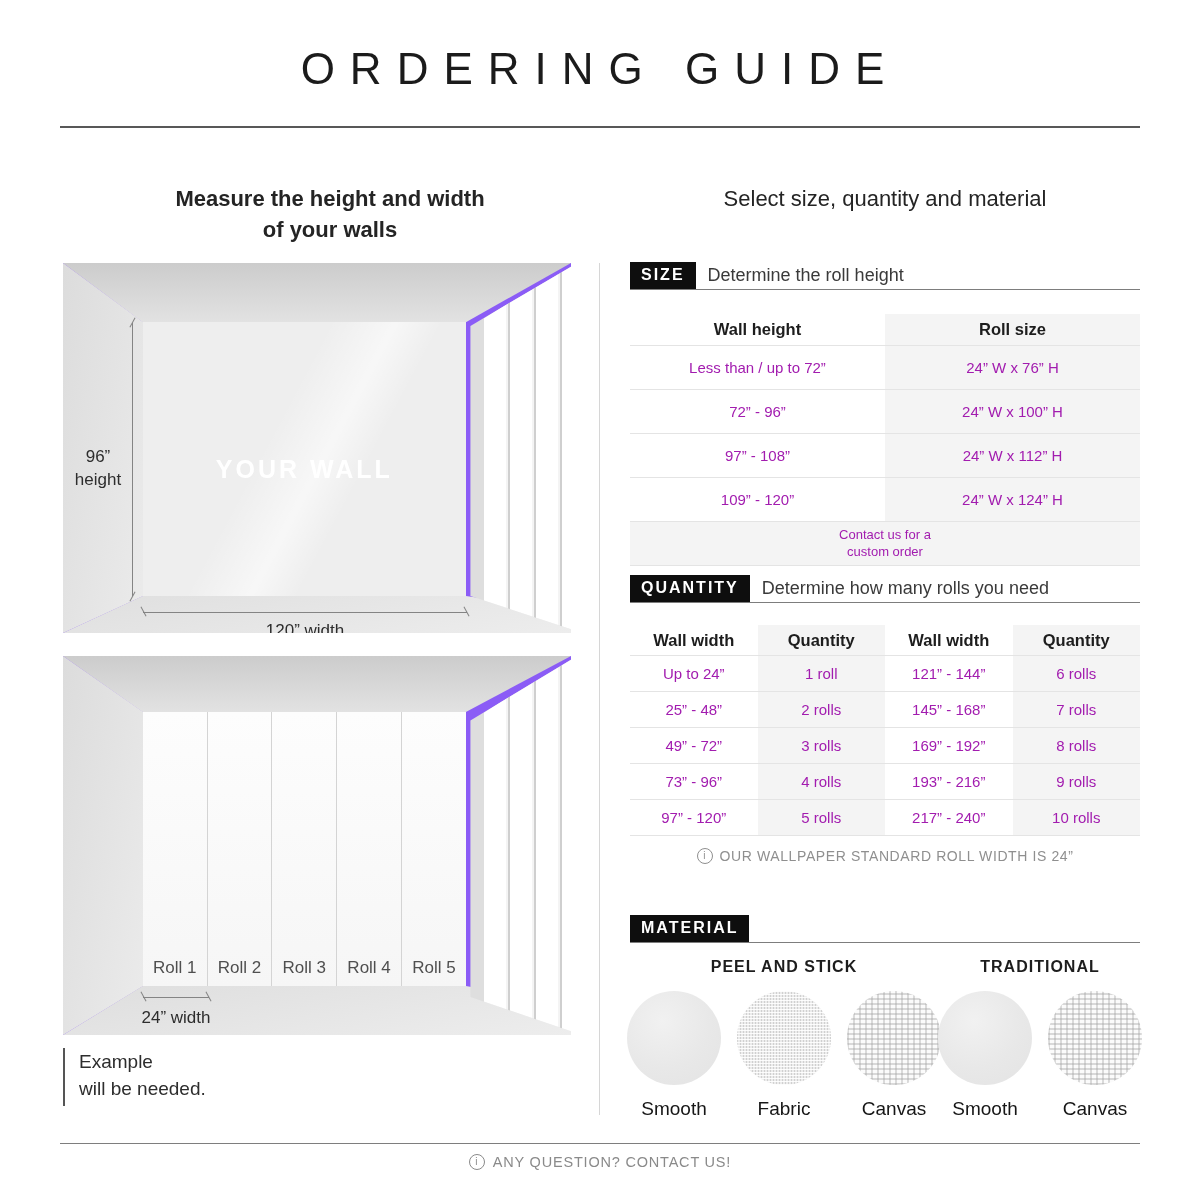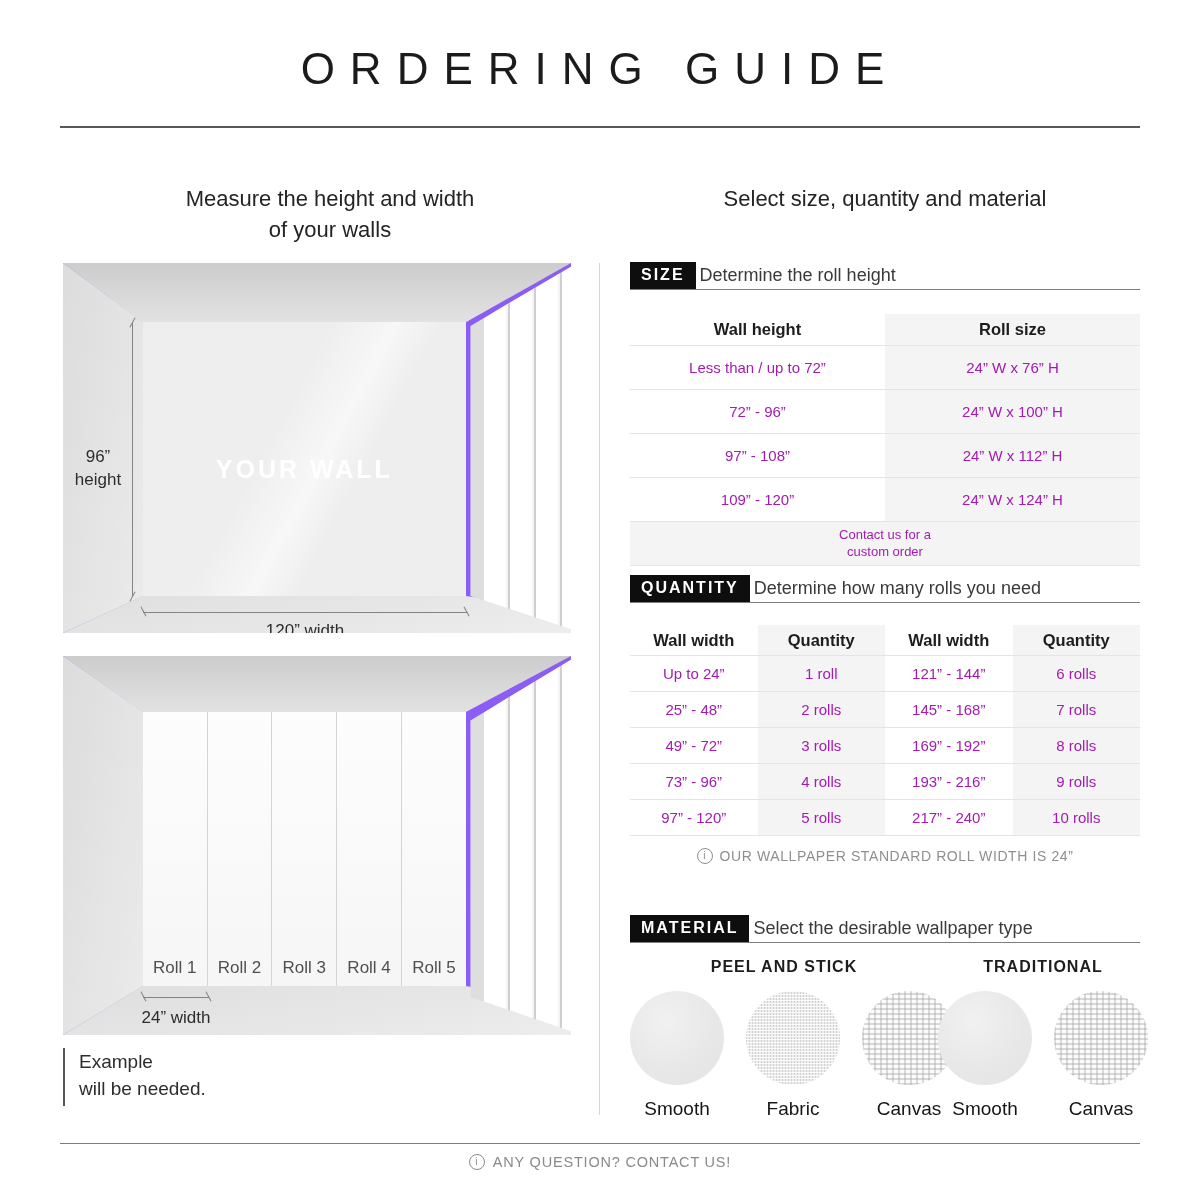--- a/index.html
+++ b/index.html
@@ -14,21 +14,21 @@
     position:absolute; top:44px; left:0; right:0;
     text-align:center; font-size:44px; font-weight:300;
     letter-spacing:15px; color:#1b1b1b; white-space:nowrap;
   }
   .title-rule { position:absolute; top:126px; left:60px; right:60px; border-top:2px solid #585858; }
 
   
   .col-divider { position:absolute; left:599px; top:263px; width:1px; height:852px; background:#d6d6d6; }
   .left-heading {
     position:absolute; top:183px; left:60px; width:540px;
-    text-align:center; font-size:22px; line-height:1.42; color:#242424;
+    text-align:center; font-size:22px; line-height:1.42; color:#242424;font-weight:bold;
   }
   .right-heading {
     position:absolute; top:186px; left:630px; width:510px;
     text-align:center; font-size:22px; color:#242424;
   }
 
   
   .room { position:absolute; left:63px; width:508px; background:#8b5cf6; overflow:hidden; }
   .room1 { top:263px; height:370px; }
   .room2 { top:656px; height:379px; }
@@ -91,21 +91,21 @@
   .width-label2 { position:absolute; left:58px; top:352px; width:110px;
     text-align:center; font-size:17px; color:#2d2d2d; }
 
   
   .example { position:absolute; left:63px; top:1048px; width:460px;
     border-left:2px solid #555; padding:1px 0 3px 14px;
     font-size:19px; line-height:1.42; color:#2d2d2d; }
 
   
   .section-head { position:absolute; left:630px; width:510px;
-    display:flex; align-items:flex-end; gap:4px;
+    display:flex; align-items:flex-end; gap:12px;
     border-bottom:1px solid #7d7d7d; }
   .size-head { top:262px; } .quantity-head { top:575px; } .material-head { top:915px; }
   .badge { background:#0e0e0e; color:#ffffff; font-size:16px; font-weight:bold;
     letter-spacing:2px; padding:4px 11px 5px; white-space:nowrap; }
   .section-title { font-size:18px; color:#3a3a3a; padding-bottom:3px; white-space:nowrap; }
 
   .tbl { position:absolute; left:630px; width:510px; }
   .size-table { top:314px; } .qty-table { top:625px; }
   .tr { display:flex; }
   .tr + .tr { border-top:1px solid #e4e4e4; }
@@ -128,21 +128,21 @@
     font-size:10px; font-style:normal; line-height:1; }
   .info-icon::before { content:"i"; }
 
   
   .material-groups { position:absolute; left:630px; top:958px; width:510px; display:flex; }
   .group { display:flex; flex-direction:column; }
   .group-1 { width:308px; }
   .group-2 { flex:1; }
   .group-name { text-align:center; font-size:16px; font-weight:bold;
     letter-spacing:1px; color:#1d1d1d; margin-bottom:15px; }
-  .swatches { display:flex; justify-content:flex-start; gap:22px; }
+  .swatches { display:flex; justify-content:center; gap:16px; }
   .swatch { display:flex; flex-direction:column; align-items:center; }
   .circle { width:94px; height:94px; border-radius:50%; }
   .tex-smooth { background:radial-gradient(circle at 38% 32%, #f1f1f1 0%, #e8e8e8 55%, #e3e3e3 100%); }
   .tex-fabric { background-color:#ececec;
     background-image:
       repeating-linear-gradient(0deg, rgba(255,255,255,0.9) 0 1px, rgba(0,0,0,0) 1px 3px),
       repeating-linear-gradient(90deg, rgba(205,205,205,0.9) 0 1px, rgba(0,0,0,0) 1px 3px); }
   .tex-canvas { background-color:#fbfbfb;
     background-image:
       repeating-linear-gradient(0deg, rgba(160,160,160,0.38) 0 2px, rgba(0,0,0,0) 2px 5px),
@@ -300,21 +300,20 @@
       <div class="td gray">10 rolls</div>
     </div>
   </div>
   <div class="qty-note">
     <span class="info-icon"></span>
     <span>OUR WALLPAPER STANDARD ROLL WIDTH IS 24”</span>
   </div>
 
   <div class="section-head material-head">
     <span class="badge">MATERIAL</span>
-    <span class="section-title">Select the desirable wallpaper type</span>
   </div>
   <div class="material-groups">
     <div class="group group-1">
       <div class="group-name">PEEL AND STICK</div>
       <div class="swatches">
         <div class="swatch">
           <div class="circle tex-smooth"></div>
           <div class="sw-label">Smooth</div>
         </div>
         <div class="swatch">

